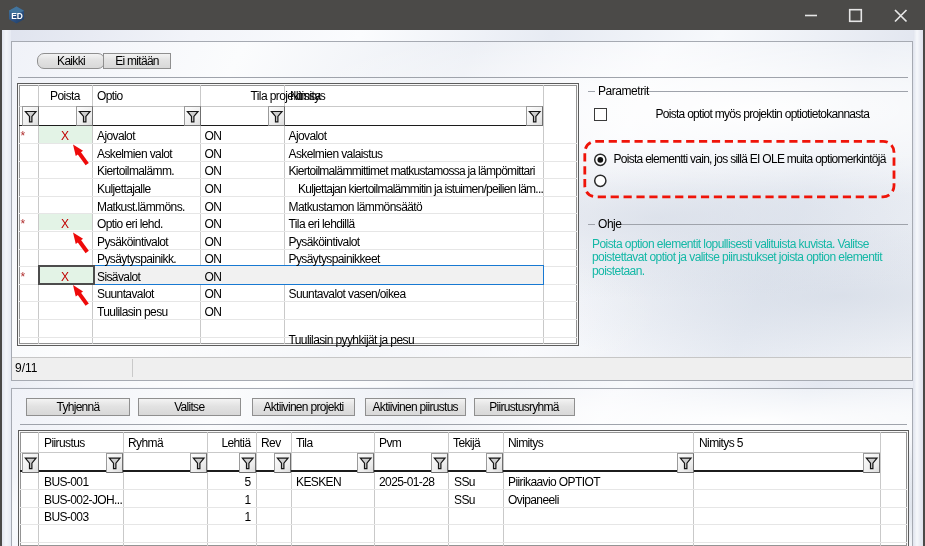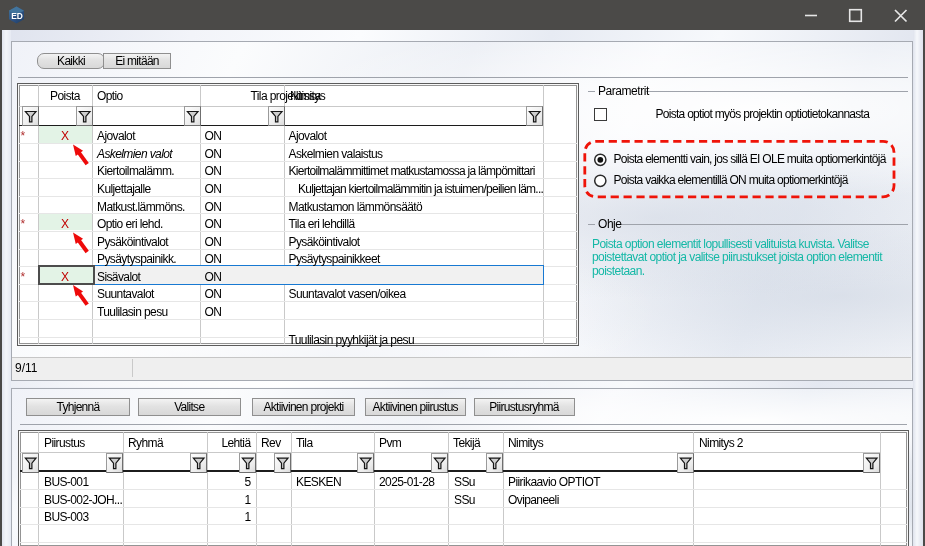--- a/index.html
+++ b/index.html
@@ -98,21 +98,21 @@
 <div style="position:absolute;left:38.5px;top:126.0px;width:53px;height:16.6px;background:#e3f3e6;"></div>
 <div style="position:absolute;left:38.5px;top:213.9px;width:53px;height:16.6px;background:#e3f3e6;"></div>
 <div style="position:absolute;left:38.5px;top:266.6px;width:53px;height:16.6px;background:#e3f3e6;"></div>
 <div style="position:absolute;box-sizing:border-box;left:38px;top:265.2px;width:505.5px;height:19.4px;border:1.5px solid #1879d2;"></div>
 <div style="position:absolute;box-sizing:border-box;left:37.5px;top:264.9px;width:57px;height:19.8px;border:2px solid #4c4c4c;background:#e3f3e6;"></div>
 <div class="cell" style="left:38px;top:129.2px;width:54px;text-align:center;color:#c00000;letter-spacing:0;">X</div>
 <div class="cell" style="left:20.5px;top:129.2px;color:#b03030;font-size:12px;letter-spacing:0;">*</div>
 <div class="cell" style="left:97px;top:129.2px;">Ajovalot</div>
 <div class="cell" style="left:204.5px;top:129.2px;">ON</div>
 <div class="cell" style="left:288.5px;top:129.2px;">Ajovalot</div>
-<div class="cell" style="left:97px;top:146.8px;font-style:italic;">Askelmien valot</div>
+<div class="cell" style="left:97px;top:146.8px;">Askelmien valot</div>
 <div class="cell" style="left:204.5px;top:146.8px;">ON</div>
 <div class="cell" style="left:288.5px;top:146.8px;">Askelmien valaistus</div>
 <div class="cell" style="left:97px;top:164.4px;">Kiertoilmalämm.</div>
 <div class="cell" style="left:204.5px;top:164.4px;">ON</div>
 <div class="cell" style="left:288.5px;top:164.4px;letter-spacing:-0.73px;">Kiertoilmalämmittimet matkustamossa ja lämpömittari</div>
 <div class="cell" style="left:97px;top:181.9px;">Kuljettajalle</div>
 <div class="cell" style="left:204.5px;top:181.9px;">ON</div>
 <div class="cell" style="left:298px;top:181.9px;letter-spacing:-0.73px;">Kuljettajan kiertoilmalämmitin ja istuimen/peilien läm...</div>
 <div class="cell" style="left:97px;top:199.5px;">Matkust.lämmöns.</div>
 <div class="cell" style="left:204.5px;top:199.5px;">ON</div>
@@ -157,21 +157,20 @@
 <div class="gline" style="left:646px;top:91px;width:262px;"></div>
 <div class="lbl" style="left:598px;top:85px;letter-spacing:-0.45px;">Parametrit</div>
 <div style="position:absolute;left:594px;top:108px;width:11px;height:11px;background:#fff;border:1.5px solid #3a3a3a;"></div>
 <div class="lbl" style="left:611.5px;top:108.1px;margin-left:44px;">Poista optiot myös projektin optiotietokannasta</div>
 <svg style="position:absolute;left:588px;top:147px" width="30" height="45" viewBox="0 0 30 45">
 <circle cx="12.3" cy="12.8" r="5.6" fill="#fff" stroke="#2a2a2a" stroke-width="1.5"></circle>
 <circle cx="12.3" cy="12.8" r="2.9" fill="#111"></circle>
 <circle cx="12.3" cy="33.8" r="5.6" fill="#fff" stroke="#2a2a2a" stroke-width="1.5"></circle>
 </svg>
 <div class="lbl" style="left:613.5px;top:153.3px;">Poista elementti vain, jos sillä EI OLE muita optiomerkintöjä</div>
-<div class="lbl" style="left:613.5px;top:174.3px;">Poista vaikka elementillä ON muita optiomerkintöjä</div>
 <div class="gline" style="left:588px;top:224.4px;width:7px;"></div>
 <div class="gline" style="left:616px;top:224.4px;width:292px;"></div>
 <div class="lbl" style="left:598px;top:218.4px;letter-spacing:-0.45px;">Ohje</div>
 <div class="txt" style="left:592px;top:238.4px;">Poista option elementit lopullisesti valituista kuvista. Valitse
 poistettavat optiot ja valitse piirustukset joista option elementit
 poistetaan.</div>
 <div class="panel" style="left:11px;top:388px;width:900px;height:158px;border-bottom:none;"></div>
 <div class="btn" style="left:26px;top:398px;width:102px;height:16px;line-height:16px;">Tyhjennä</div>
 <div class="btn" style="left:138px;top:398px;width:100.5px;height:16px;line-height:16px;">Valitse</div>
 <div class="btn" style="left:252px;top:398px;width:101px;height:16px;line-height:16px;">Aktiivinen projekti</div>
@@ -196,21 +195,21 @@
 <div class="hline" style="left:19.5px;top:524.0px;width:887.8px;"></div>
 <div class="hline" style="left:19.5px;top:541.6px;width:887.8px;"></div>
 <div class="cell" style="left:44px;top:436px;">Piirustus</div>
 <div class="cell" style="left:128px;top:436px;">Ryhmä</div>
 <div class="cell" style="left:206.5px;top:436px;width:44px;text-align:right;">Lehtiä</div>
 <div class="cell" style="left:261px;top:436px;">Rev</div>
 <div class="cell" style="left:296px;top:436px;">Tila</div>
 <div class="cell" style="left:379px;top:436px;">Pvm</div>
 <div class="cell" style="left:453px;top:436px;">Tekijä</div>
 <div class="cell" style="left:508px;top:436px;">Nimitys</div>
-<div class="cell" style="left:699px;top:436px;">Nimitys 2</div>
+<div class="cell" style="left:699px;top:436px;">Nimitys 5</div>
 <div class="funnel" style="left:21.5px;top:453.3px;width:15px;height:17.5px;"><svg width="15" height="17.5" viewBox="0 0 15 17.5">
         <path d="M2.4 4.2 h10.6 l-4.1 4.9 v5.5 h-2.4 v-5.5 z" fill="#cfcfcf" stroke="#151515" stroke-width="1.2" stroke-linejoin="miter"></path>
       </svg></div>
 <div class="funnel" style="left:105.6px;top:453.3px;width:15px;height:17.5px;"><svg width="15" height="17.5" viewBox="0 0 15 17.5">
         <path d="M2.4 4.2 h10.6 l-4.1 4.9 v5.5 h-2.4 v-5.5 z" fill="#cfcfcf" stroke="#151515" stroke-width="1.2" stroke-linejoin="miter"></path>
       </svg></div>
 <div class="funnel" style="left:189.5px;top:453.3px;width:15px;height:17.5px;"><svg width="15" height="17.5" viewBox="0 0 15 17.5">
         <path d="M2.4 4.2 h10.6 l-4.1 4.9 v5.5 h-2.4 v-5.5 z" fill="#cfcfcf" stroke="#151515" stroke-width="1.2" stroke-linejoin="miter"></path>
       </svg></div>
 <div class="funnel" style="left:238.9px;top:453.3px;width:15px;height:17.5px;"><svg width="15" height="17.5" viewBox="0 0 15 17.5">

